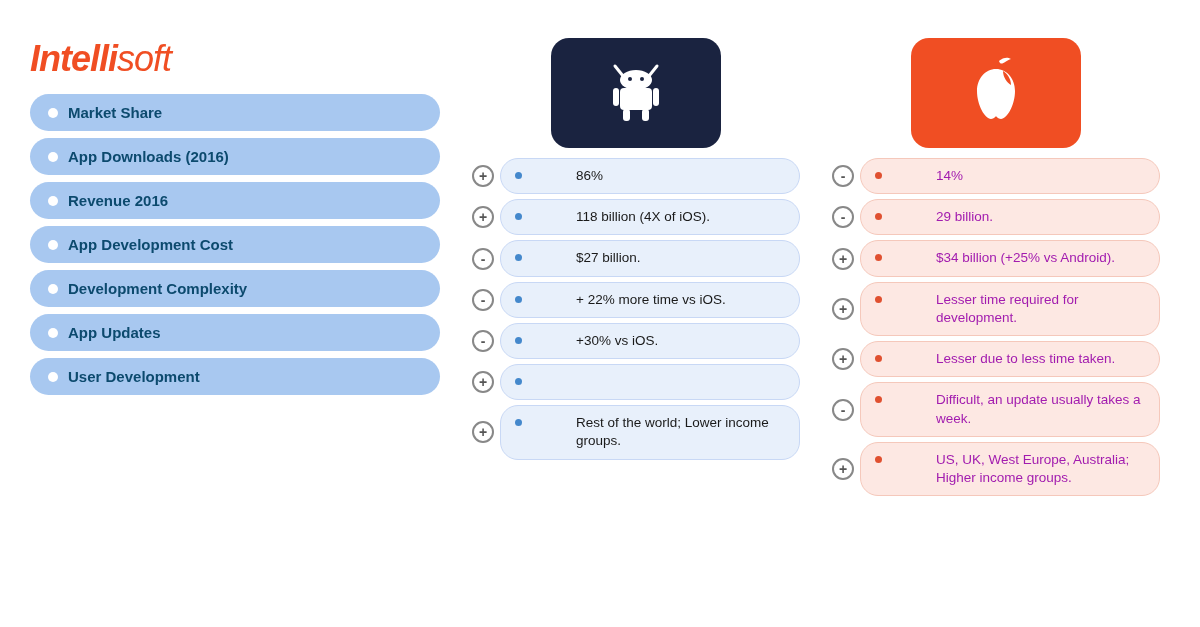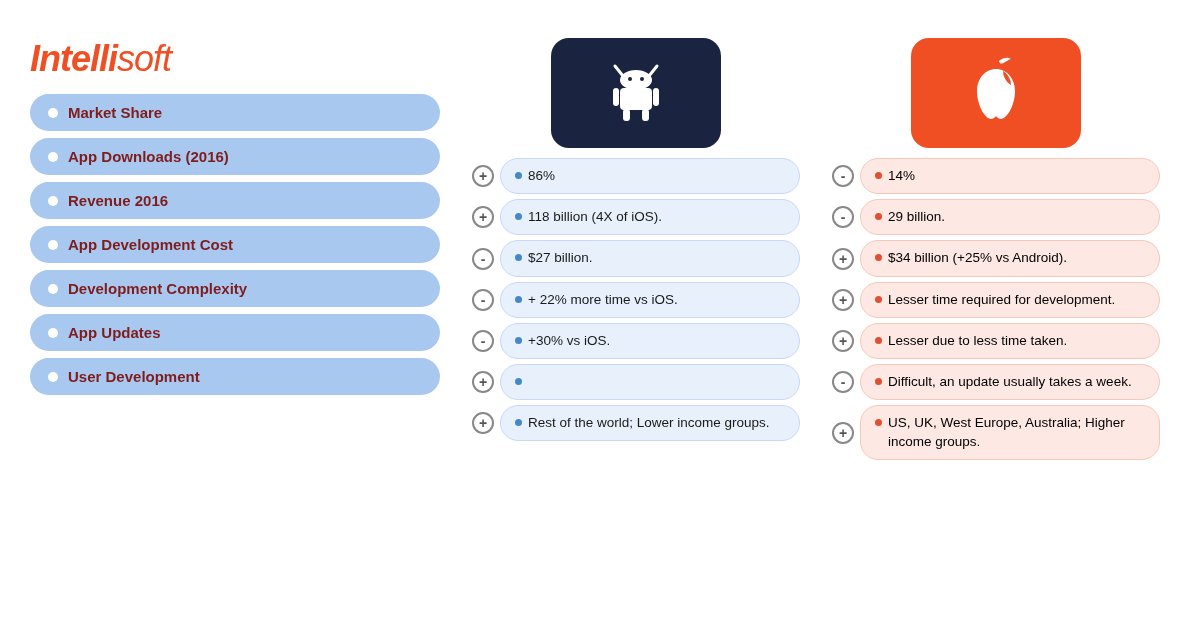--- a/index.html
+++ b/index.html
@@ -55,21 +55,21 @@
     }
     .sidebar-item {
       background: #a8c8f0;
       border-radius: 20px;
       padding: 10px 18px;
       display: flex;
       align-items: center;
       gap: 10px;
       font-size: 15px;
       font-weight: 600;
-      color: #7f1d1d;
+      color: #0c4a6e;
     }
     .sidebar-item .bullet {
       width: 10px;
       height: 10px;
       background: #fff;
       border-radius: 50%;
       flex-shrink: 0;
     }
     
     .mid-col {
@@ -144,35 +144,36 @@
       gap: 6px;
       min-height: 36px;
     }
     .android-card {
       background: #e8f0fb;
       color: #1a1a1a;
       border: 1.5px solid #c8d8f5;
     }
     .ios-card {
       background: #fde8e3;
-      color: #000000;
+      color: #a21caf;
       border: 1.5px solid #f5c8bb;
     }
     .card-bullet {
       width: 7px;
       height: 7px;
       border-radius: 50%;
       flex-shrink: 0;
       margin-top: 5px;
     }
     .android-bullet { background: #4488cc; }
     .ios-bullet { background: #e05030; }
     .card-text {
       flex: 1;
       line-height: 1.35;
+      margin-left: 48px;
     }
   </style>
 </head>
 <body>
 
 <div class="page">
   <h1 class="title"></h1>
 
   <div class="main-content">
 

